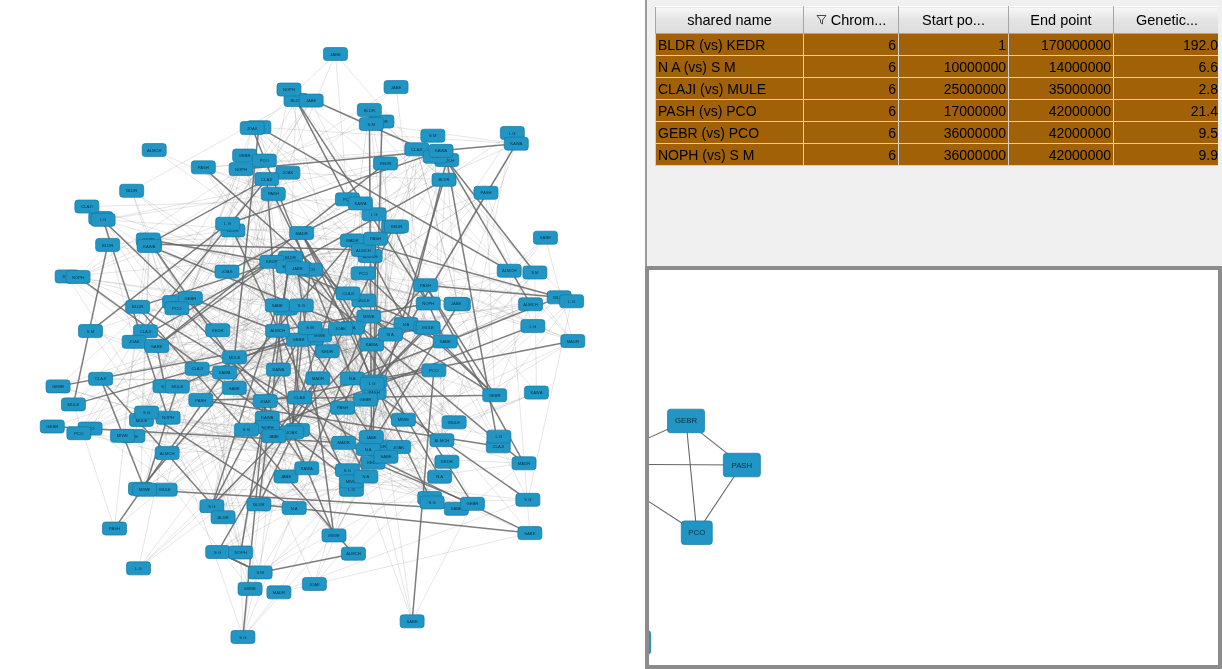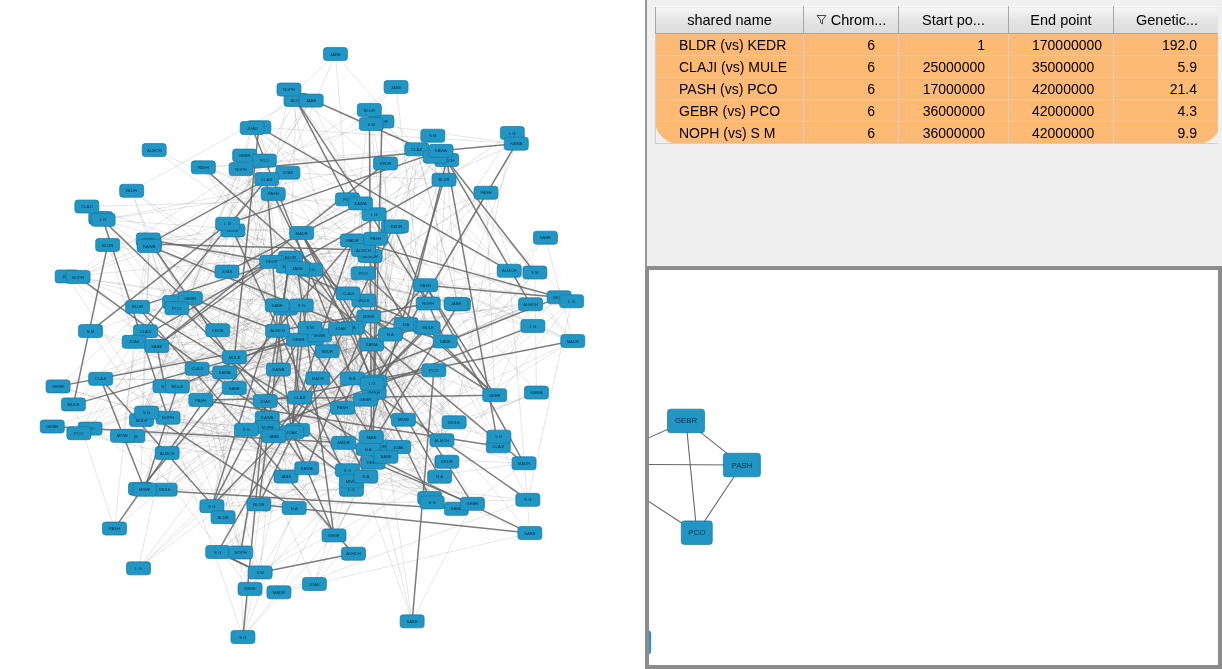--- a/index.html
+++ b/index.html
@@ -44,40 +44,39 @@
     left: 8px;
     top: 6px;
     right: 4px;
     bottom: 0;
     overflow: hidden;
   }
   table.ctable {
     border-collapse: collapse;
     font-size: 14px;
     color: #000;
-    background: #fdba74;
+    background: #a16207;
     width: 565px;
     table-layout: fixed;
-    border-radius: 24px;
   }
   table.ctable th {
     background: linear-gradient(to bottom, #f7f7f7 0%, #e4e4e4 50%, #dcdcdc 100%);
     border: 1px solid #a6a6a6;
     border-top: 1px solid #ffffff;
     font-weight: normal;
     font-size: 14.5px;
     padding: 3px 6px;
     height: 20px;
     text-align: center;
     white-space: nowrap;
     overflow: hidden;
   }
   table.ctable td {
     border: 1px solid #cfcfcf;
-    padding: 1px 23px;
+    padding: 1px 2px;
     height: 19px;
     white-space: nowrap;
     overflow: hidden;
     font-size: 14px;
   }
   td.c-name { text-align: left; }
   td.c-num  { text-align: right; }
   .filter-icon {
     display: inline-block;
     margin-right: 4px;
@@ -1559,39 +1558,46 @@
       </thead>
       <tbody id="table-body">
           <tr>
             <td class="c-name">BLDR (vs) KEDR</td>
             <td class="c-num">6</td>
             <td class="c-num">1</td>
             <td class="c-num">170000000</td>
             <td class="c-num">192.0</td>
           </tr>
           <tr>
+            <td class="c-name">N A (vs) S M</td>
+            <td class="c-num">6</td>
+            <td class="c-num">10000000</td>
+            <td class="c-num">14000000</td>
+            <td class="c-num">6.6</td>
+          </tr>
+          <tr>
             <td class="c-name">CLAJI (vs) MULE</td>
             <td class="c-num">6</td>
             <td class="c-num">25000000</td>
             <td class="c-num">35000000</td>
-            <td class="c-num">5.9</td>
+            <td class="c-num">2.8</td>
           </tr>
           <tr>
             <td class="c-name">PASH (vs) PCO</td>
             <td class="c-num">6</td>
             <td class="c-num">17000000</td>
             <td class="c-num">42000000</td>
             <td class="c-num">21.4</td>
           </tr>
           <tr>
             <td class="c-name">GEBR (vs) PCO</td>
             <td class="c-num">6</td>
             <td class="c-num">36000000</td>
             <td class="c-num">42000000</td>
-            <td class="c-num">4.3</td>
+            <td class="c-num">9.5</td>
           </tr>
           <tr>
             <td class="c-name">NOPH (vs) S M</td>
             <td class="c-num">6</td>
             <td class="c-num">36000000</td>
             <td class="c-num">42000000</td>
             <td class="c-num">9.9</td>
           </tr>
         </tbody>
     </table>

